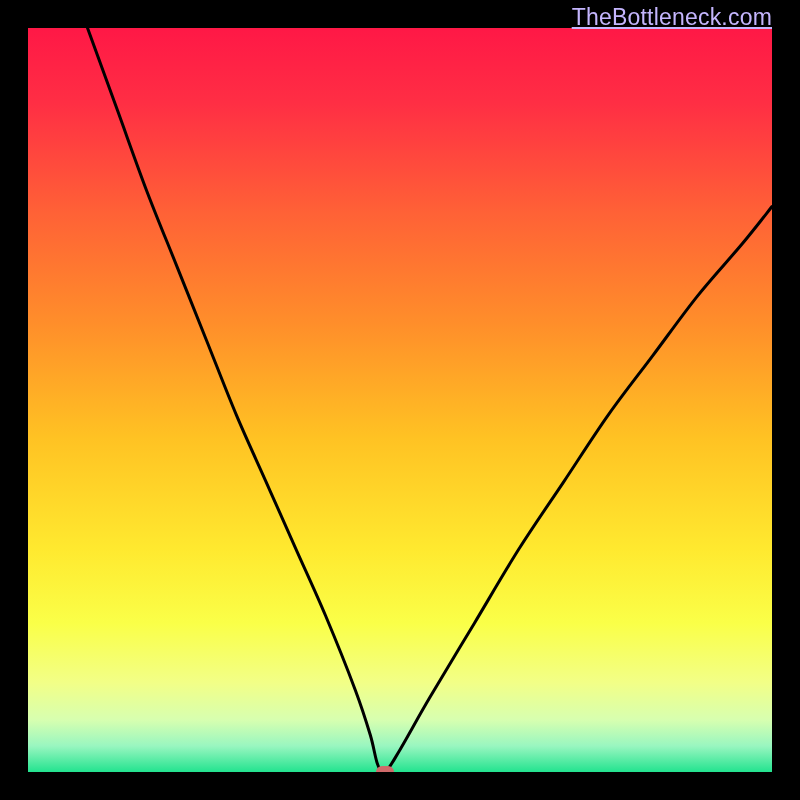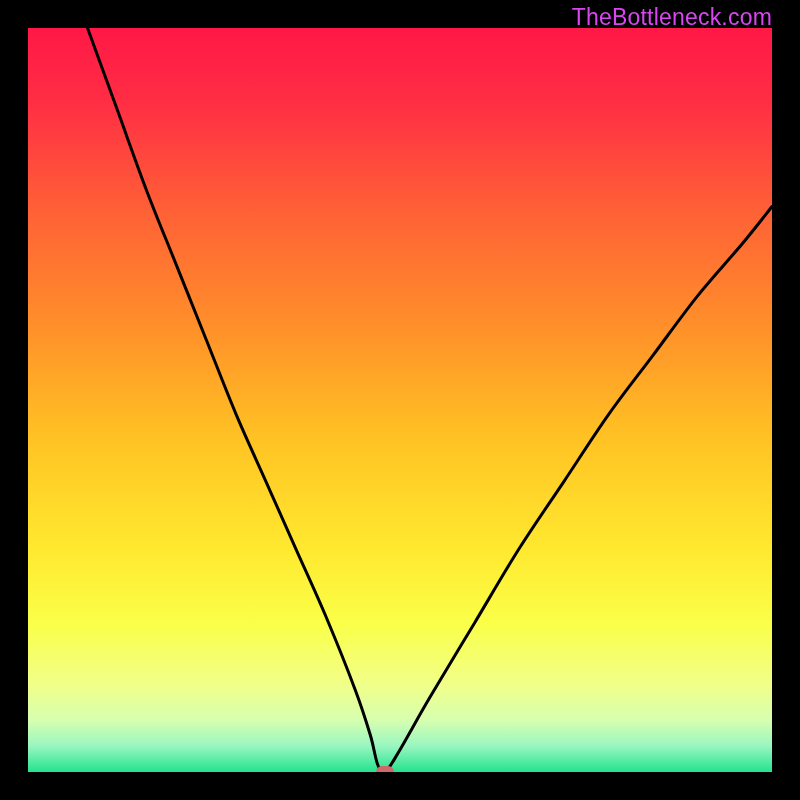--- a/index.html
+++ b/index.html
@@ -36,24 +36,25 @@
     position: absolute;
     left: 0;
     top: 0;
     width: 100%;
     height: 100%;
   }
   .watermark {
     position: absolute;
     top: 4px;
     right: 28px;
-    color: #d946ef;
+    color: #c4b5fd;
     font-size: 23px;
     font-weight: 500;
     letter-spacing: 0.2px;
+    text-decoration: underline;
   }
   .marker {
     position: absolute;
     width: 18px;
     height: 12px;
     border-radius: 6px / 6px;
     transform: translate(-50%, -50%);
   }
 </style>
 </head>

